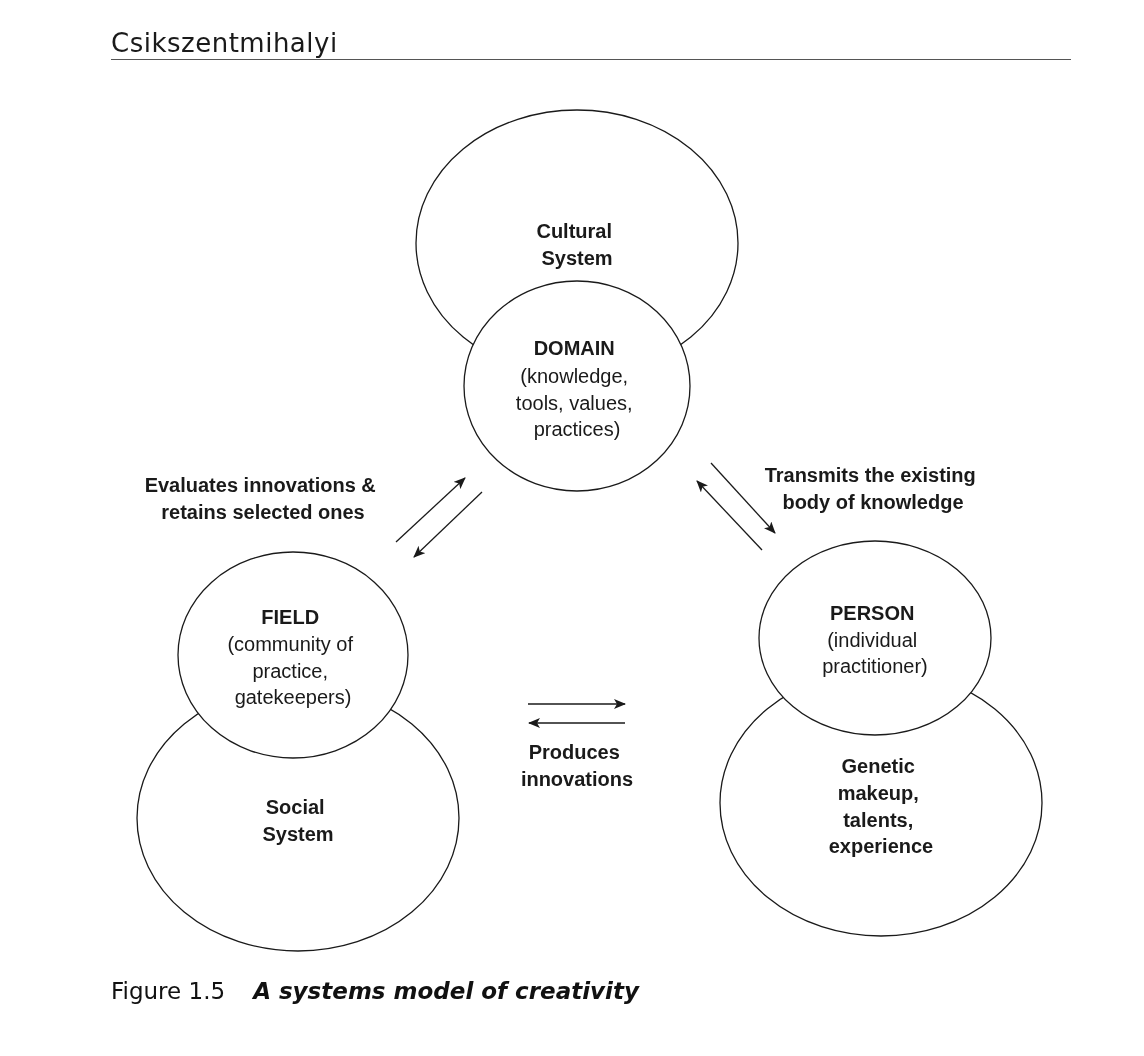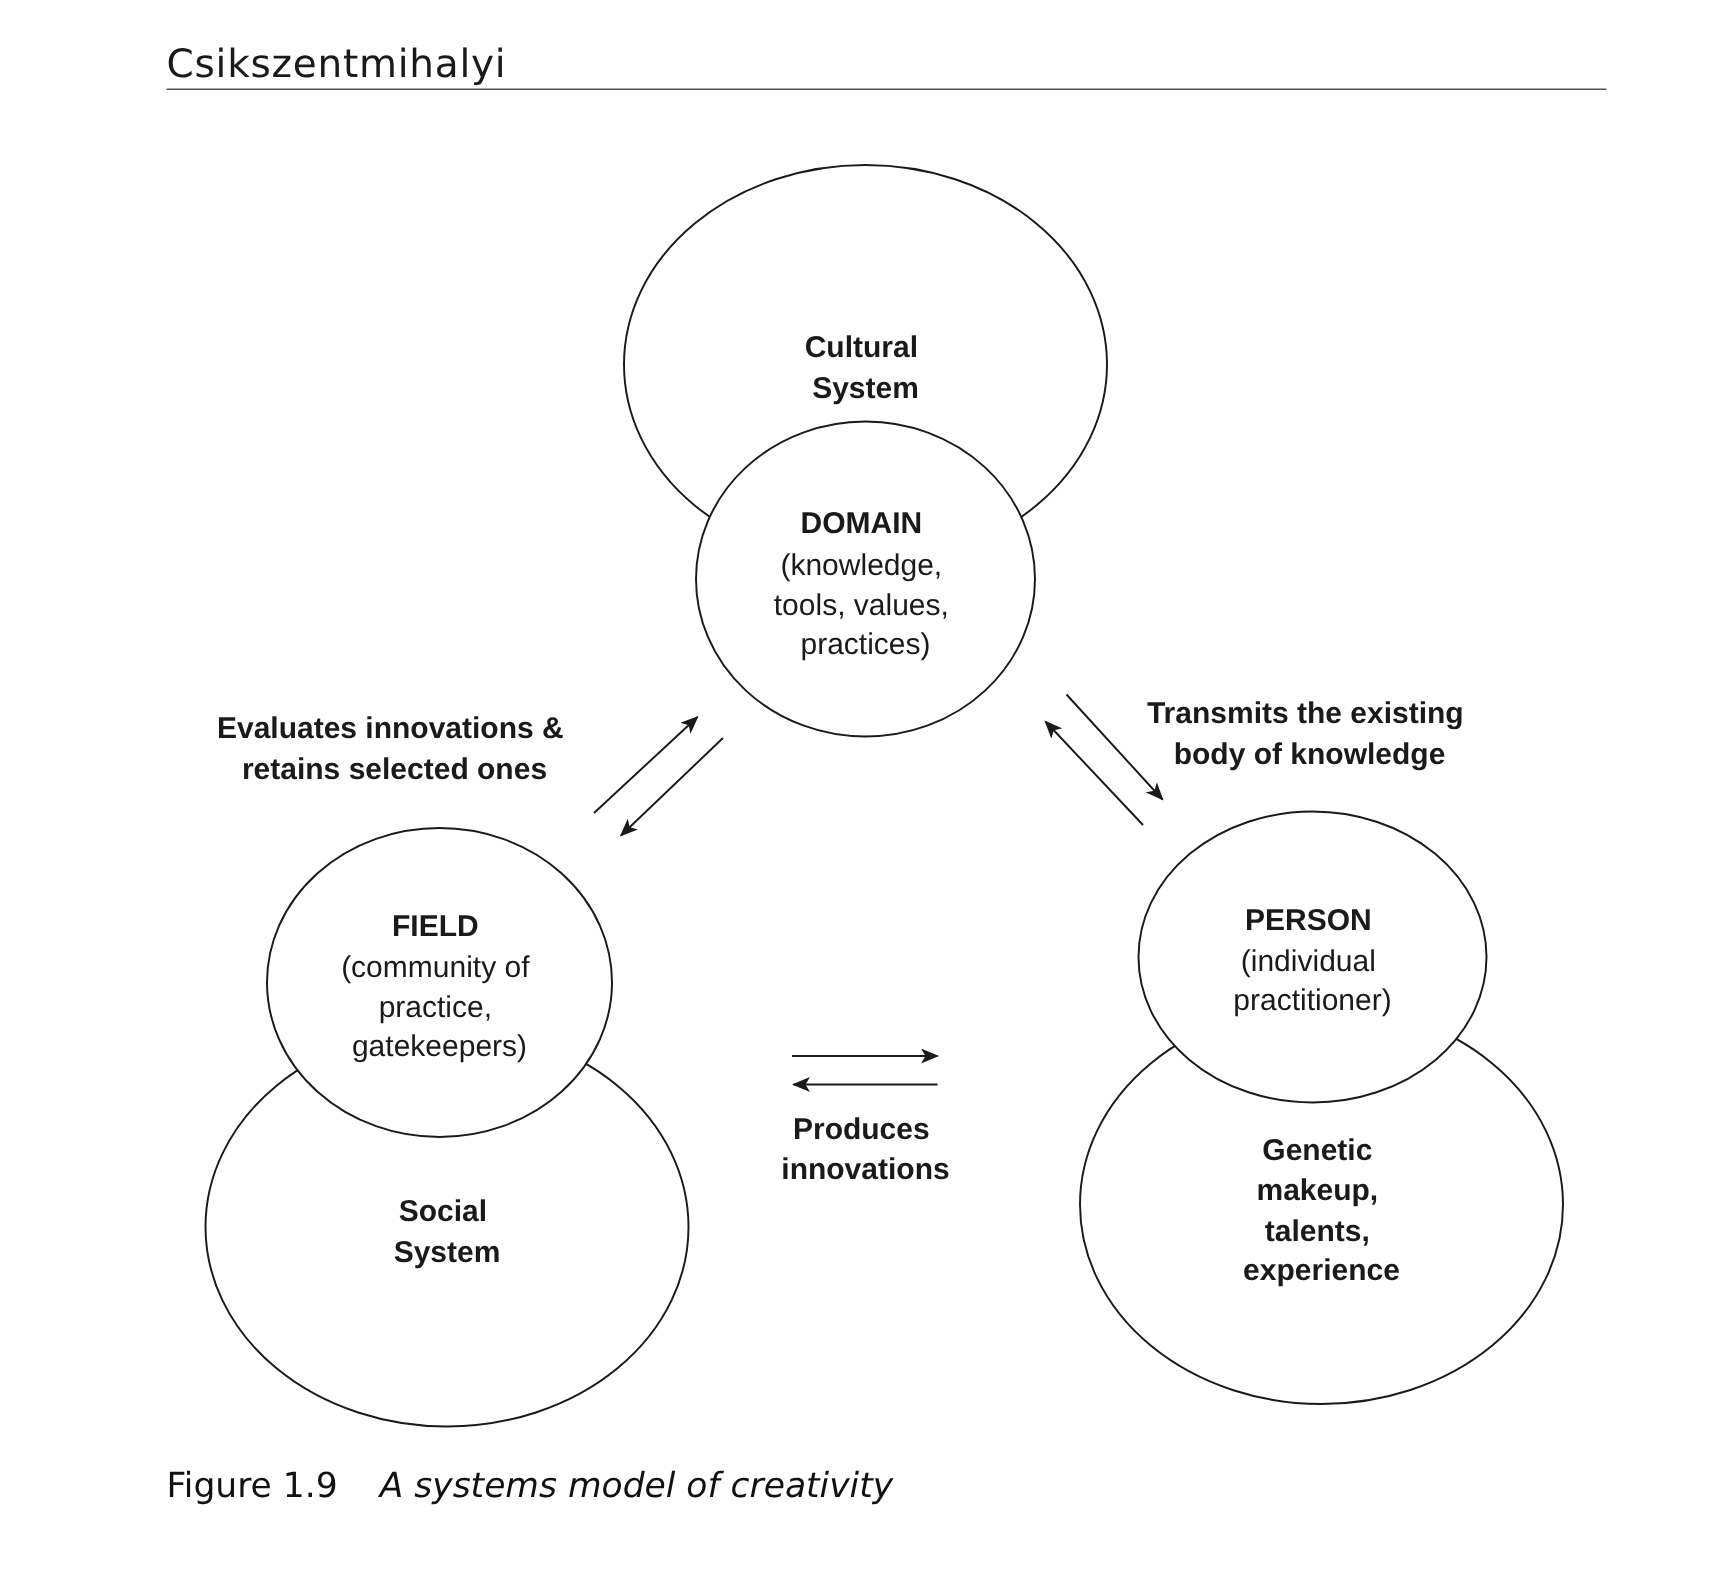--- a/index.html
+++ b/index.html
@@ -16,21 +16,21 @@
   svg.diagram { position: absolute; left: 0; top: 0; }
   .lbl {
     font-family: "Liberation Sans", sans-serif; font-size: 20px; fill: #1a1a1a;
   }
   .lbl.b { font-weight: bold; }
   .caption {
     position: absolute; left: 111px; top: 978px;
     font-family: "DejaVu Sans", sans-serif; font-size: 23px; color: #111;
   }
   .caption .num { margin-right: 28px; }
-  .caption .title { font-style: italic; }
+  .caption .title { font-style: italic; font-weight: bold; }
 </style>
 </head>
 <body>
 
 <div class="running-head">Csikszentmihalyi</div>
 <div class="head-rule"></div>
 
 <svg class="diagram" width="1144" height="1056" viewBox="0 0 1144 1056">
   <defs>
     <marker id="ah" markerWidth="12" markerHeight="10" refX="11" refY="5" orient="auto" markerUnits="userSpaceOnUse">
@@ -113,14 +113,14 @@
     <tspan x="873" y="482">Transmits the existing</tspan>
     <tspan x="873" y="509">body of knowledge</tspan>
   </text>
   <text class="lbl b" text-anchor="middle">
     <tspan x="577" y="759">Produces</tspan>
     <tspan x="577" y="786">innovations</tspan>
   </text>
 </svg>
 
 <div class="caption">
-  <span class="num">Figure 1.9</span><span class="title">A systems model of creativity</span>
+  <span class="num">Figure 1.5</span><span class="title">A systems model of creativity</span>
 </div>
 
 </body></html>

